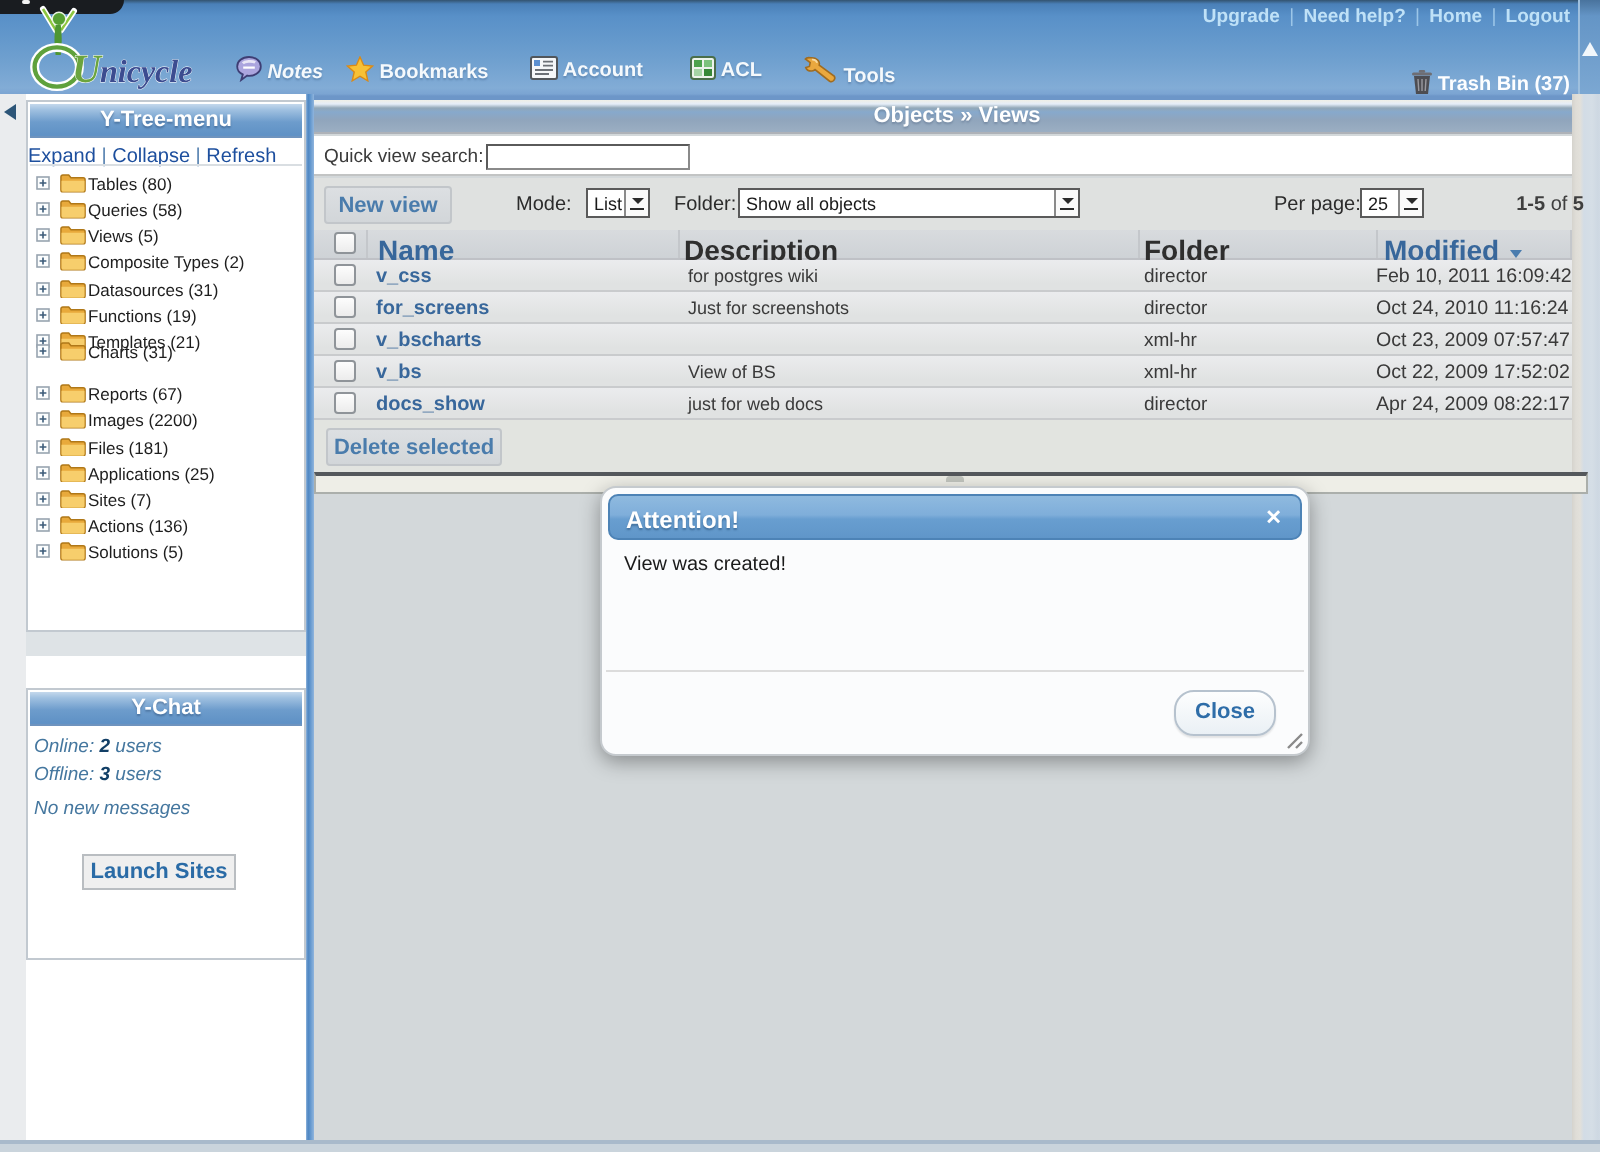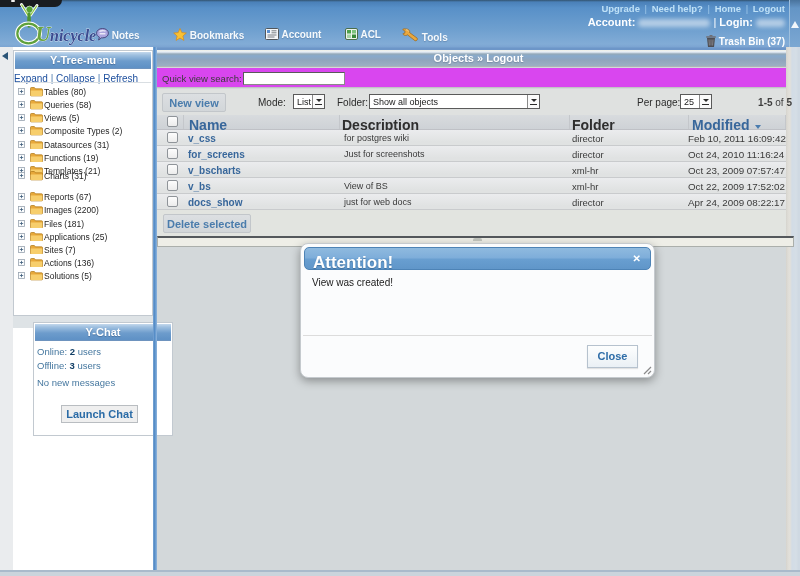--- a/index.html
+++ b/index.html
@@ -37,30 +37,30 @@
 .panel { left:13px; background:#FFFFFF; border:1px solid #C2C9D0; }
 .phead { position:absolute; left:1px; top:1px; right:1px; height:17px; border-bottom:1px solid #6E93BE; text-align:center; font-size:11px; font-weight:bold; color:#FFFFFF; line-height:16px; text-shadow:0 1px 1px rgba(30,60,100,0.4);
   background:linear-gradient(180deg,#C4D8EC 0,#9FC0E0 3px,#6D9CCC 9px,#6092C6 15px); }
 #treepanel { top:50px; width:140px; height:266px; }
 #treelinks { position:absolute; left:0; top:22px; width:100%; text-align:left; font-size:10px; color:#1D4F9E; }
 #treelinks b { font-weight:normal; color:#5580B0; }
 .trow { position:absolute; left:0; height:13px; width:100%; font-size:8.5px; color:#1E1E1E; }
 .trow .exp { position:absolute; left:4px; top:3px; }
 .trow .fold { position:absolute; left:16px; top:1px; }
 .trow .lbl { position:absolute; left:30px; top:2px; white-space:nowrap; }
-#chatpanel { top:322px; width:140px; height:114px;margin-left:20px; }
-.chatline { position:absolute; left:3px; font-size:9.5px; color:#45779F; }
+#chatpanel { top:344px; width:140px; height:136px; }
+.chatline { position:absolute; left:3px; font-size:9.5px; color:#45779F;font-style:italic; }
 .chatline b { color:#123F66; }
 #launchbtn { position:absolute; left:27px; top:82px; width:77px; height:18px; background:#EFEFEF; border:1px solid #B9BDC1; text-align:center; font-size:11px; font-weight:bold; color:#2A6BA6; line-height:16px; }
 
 
 #mainbar { left:157px; top:50px; width:629px; height:17px; text-align:center; text-indent:14px; font-size:11px; font-weight:bold; color:#FFFFFF; line-height:16px; text-shadow:0 1px 1px rgba(60,80,110,0.3);
   background:linear-gradient(180deg,#F0F0E6 0,#E6EEF8 2px,#93A8B8 4px,#87A9CC 6px,#90A5BC 10px,#9DB0C4 17px);
   border-bottom:1px solid #AEB2B8; }
-#searchrow { left:157px; top:68px; width:629px; height:20px; background:#d946ef; border-bottom:1px solid #C2C4C4; }
+#searchrow { left:157px; top:68px; width:629px; height:20px; background:#ffffff; border-bottom:1px solid #C2C4C4; }
 #searchrow label { position:absolute; left:5px; top:5px; font-size:9.5px; color:#3B3B3B; }
 #searchinput { position:absolute; left:86px; top:4px; width:102px; height:13px; background:#FFFFFF; border:1px solid #8A8A8A; border-top-color:#5A5A5A; border-left-color:#5A5A5A; }
 #toolbar { left:157px; top:89px; width:629px; height:26px; background:#DFE1E0; font-size:10px; color:#2B2B2B; }
 .btn { position:absolute; background:linear-gradient(180deg,#DCDFE2,#D2D6D9); border:1px solid #C2C6CA; border-radius:2px; font-weight:bold; color:#4A7CAC; text-align:center; }
 #newview { left:5px; top:4px; width:64px; height:19px; font-size:11px; line-height:18px; }
 .tlabel { position:absolute; top:8px; }
 .sel { position:absolute; top:5px; height:15px; background:#FFFFFF; border:1px solid #5A5A5A; font-size:9px; color:#1A1A1A; }
 .sel .tx { position:absolute; left:3px; top:2px; white-space:nowrap; }
 .sel .ar { position:absolute; right:0; top:0; bottom:0; width:12px; background:#FAFAFA; border-left:1px solid #8A8A8A; }
 .sel .ar:after { content:""; position:absolute; left:2.5px; top:4px; border-left:3px solid transparent; border-right:3px solid transparent; border-top:3.5px solid #2A2A2A; }
@@ -87,57 +87,56 @@
 #delbtn { left:6px; top:4px; width:88px; height:19px; font-size:11px; line-height:18px; }
 #splitband { left:157px; top:236px; width:637px; height:11px; background:#EEEEE7; border:1px solid #ABAFAB; border-top:2px solid #54585C; }
 #splitgrip { left:473px; top:238px; width:9px; height:3px; background:#C2C5BE; border-radius:2px 2px 0 0; }
 #bottomline { left:0; top:570px; width:800px; height:2px; background:#A9BACB; }
 #bottomstrip { left:0; top:572px; width:800px; height:4px; background:#CAD4DC; }
 
 
 #modal { left:300px; top:243px; width:355px; height:135px; background:#FBFCFD; border:1px solid #C5CACE; border-radius:8px; box-shadow:0 3px 10px rgba(0,0,0,0.35); }
 #mhead { position:absolute; left:3px; top:3px; right:3px; height:23px; border-radius:5px; border:1px solid #4D83B6;
   background:linear-gradient(180deg,#8FBADF 0,#7FAEDA 45%,#689ED0 55%,#6096C9 100%); }
-#mhead span { position:absolute; left:8px; top:5px; font-size:17px; font-weight:bold; color:#FFFFFF; text-shadow:0 1px 1px rgba(30,70,110,0.5); }
+#mhead span { position:absolute; left:8px; top:5px; font-size:12px; font-weight:bold; color:#FFFFFF; text-shadow:0 1px 1px rgba(30,70,110,0.5); }
 #mclose { position:absolute; right:9px; top:5px; font-size:10px; font-weight:bold; color:#FFFFFF; }
 #mbody { position:absolute; left:11px; top:33px; font-size:10px; color:#1A1A1A; }
 #msep { position:absolute; left:2px; right:2px; top:91px; border-top:1px solid #DCDCDC; }
-#mbtn { position:absolute; right:16px; top:101px; width:51px; height:23px; border:1px solid #B6C2CE; border-radius:0; background:linear-gradient(180deg,#FDFEFE,#EAF0F5); font-size:11px; font-weight:bold; color:#2E6DA8; text-align:center; line-height:21px; box-shadow:0 1px 1px rgba(0,0,0,0.1); }
+#mbtn { position:absolute; right:16px; top:101px; width:51px; height:23px; border:1px solid #B6C2CE; border-radius:10px; background:linear-gradient(180deg,#FDFEFE,#EAF0F5); font-size:11px; font-weight:bold; color:#2E6DA8; text-align:center; line-height:21px; box-shadow:0 1px 1px rgba(0,0,0,0.1); }
 #mgrip { position:absolute; right:2px; bottom:2px; width:11px; height:11px; }
 </style>
 </head>
 <body>
 <div id="page">
 
   <div class="abs" id="hdr"></div>
   <div class="abs" id="tab"></div>
   <div class="abs" id="tabdot"></div>
   <div class="abs" id="toplinks">Upgrade <span class="sep">|</span> Need help? <span class="sep">|</span> Home <span class="sep">|</span> Logout</div>
-  <div class="abs" id="acctrow">Account: <span class="blur1"></span> <span style="font-weight:normal">|</span> Login: <span class="blur2"></span></div>
   <div class="abs" id="trashrow"><svg width="10" height="12" viewBox="0 0 10 12" style="vertical-align:-2px">
         <path d="M1 3h8l-1 9H2z" fill="#4D4D52"></path>
         <rect x="0" y="1.2" width="10" height="1.6" rx="0.8" fill="#6E6E74"></rect>
         <rect x="3.4" y="0" width="3.2" height="1.4" rx="0.7" fill="#6E6E74"></rect>
         <path d="M3 4.5l0.4 6M5 4.5v6M7 4.5l-0.4 6" stroke="#9A9AA0" stroke-width="0.7" fill="none"></path>
       </svg> Trash Bin (37)</div>
 
   <svg class="abs" style="left:0;top:0" width="170" height="47" viewBox="0 0 170 47">
     <path d="M21.5 4.5 L28 15.2" stroke="#FFFFFF" stroke-width="3" fill="none" stroke-linecap="round"></path>
     <path d="M37 5.5 L30.5 15.2" stroke="#FFFFFF" stroke-width="3" fill="none" stroke-linecap="round"></path>
     <path d="M21.5 4.5 L28 15.2" stroke="#8CC63F" stroke-width="1.3" fill="none"></path>
     <path d="M37 5.5 L30.5 15.2" stroke="#8CC63F" stroke-width="1.3" fill="none"></path>
     <circle cx="29.5" cy="9.5" r="3.4" fill="#56A033" stroke="#EAF4E0" stroke-width="0.7"></circle>
     <path d="M27.8 12.5 C27 18 27.1 22 27.8 27.5 L30.4 27.5 C31 22 31 18 30.4 12.5 Z" fill="#4E9632"></path>
     <ellipse cx="28.5" cy="33.5" rx="11.2" ry="9.8" fill="none" stroke="#FFFFFF" stroke-width="4.5"></ellipse>
     <ellipse cx="28.5" cy="33.5" rx="11.2" ry="9.8" fill="none" stroke="#5FA13C" stroke-width="2.2"></ellipse>
     <text x="36" y="41" font-family="Liberation Serif, serif" font-style="italic" font-weight="bold" font-size="20" fill="#6BA43E" stroke="#FFFFFF" stroke-width="0.5" paint-order="stroke">U</text>
     <text x="50" y="41" font-family="Liberation Serif, serif" font-style="italic" font-weight="bold" font-size="16" fill="#3C4C90" stroke="#FFFFFF" stroke-width="0.4" paint-order="stroke">nicycle</text>
   </svg>
 
-  <div class="abs mitem" style="left:96px;"><svg width="13" height="13" viewBox="0 0 13 13" style="vertical-align:-2px">
+  <div class="abs mitem" style="left:118px;font-style:italic;"><svg width="13" height="13" viewBox="0 0 13 13" style="vertical-align:-2px">
         <path d="M6.5 0.5 C3 0.5 0.6 2.6 0.6 5.2 C0.6 7 1.7 8.4 3.4 9.2 L2.6 12 L5.6 9.8 C5.9 9.9 6.2 9.9 6.5 9.9 C10 9.9 12.4 7.8 12.4 5.2 C12.4 2.6 10 0.5 6.5 0.5 Z" fill="#ABA5DE" stroke="#3E3E74" stroke-width="0.9"></path>
         <path d="M3.4 3.6 C4.4 2.6 8 2.3 9.6 3.2" stroke="#E8E6F6" stroke-width="1.4" fill="none"></path>
         <path d="M3.6 5.8h5.8" stroke="#FFFFFF" stroke-width="1.1"></path>
       </svg> Notes</div>
   <div class="abs mitem" style="left:173px;"><svg width="14" height="13" viewBox="0 0 14 13" style="vertical-align:-2px">
         <path d="M7 0.5 L8.8 4.6 L13.3 5 L9.9 8 L10.9 12.4 L7 10.1 L3.1 12.4 L4.1 8 L0.7 5 L5.2 4.6 Z" fill="#F8C135" stroke="#D98A17" stroke-width="0.7"></path>
       </svg> Bookmarks</div>
   <div class="abs mitem" style="left:265px;"><svg width="14" height="12" viewBox="0 0 14 12" style="vertical-align:-2px">
         <rect x="0.5" y="0.5" width="13" height="11" rx="1" fill="#F4F6F8" stroke="#51565B"></rect>
         <rect x="2" y="2" width="3" height="3" fill="#5B8FD0"></rect>
@@ -333,25 +332,25 @@
           <span class="lbl">Solutions (5)</span>
         </div>
       </div>
   </div>
   <div class="abs" id="sidegap"></div>
   <div class="abs panel" id="chatpanel">
     <div class="phead">Y-Chat</div>
     <div class="chatline" style="top:23px;">Online: <b>2</b> users</div>
     <div class="chatline" style="top:37px;">Offline: <b>3</b> users</div>
     <div class="chatline" style="top:54px;">No new messages</div>
-    <div id="launchbtn">Launch Chat</div>
+    <div id="launchbtn">Launch Sites</div>
   </div>
   <div class="abs" id="vdiv"></div>
 
-  <div class="abs" id="mainbar">Objects » Logout</div>
+  <div class="abs" id="mainbar">Objects » Views</div>
   <div class="abs" id="searchrow">
       <label>Quick view search:</label>
       <div id="searchinput"></div>
     </div>
   <div class="abs" id="toolbar">
     <div class="btn" id="newview">New view</div>
     <div class="tlabel" style="left:101px;">Mode:</div>
     <div class="sel" style="left:136px;width:32px;">
         <span class="tx">List</span>
         <span class="ar"></span>

